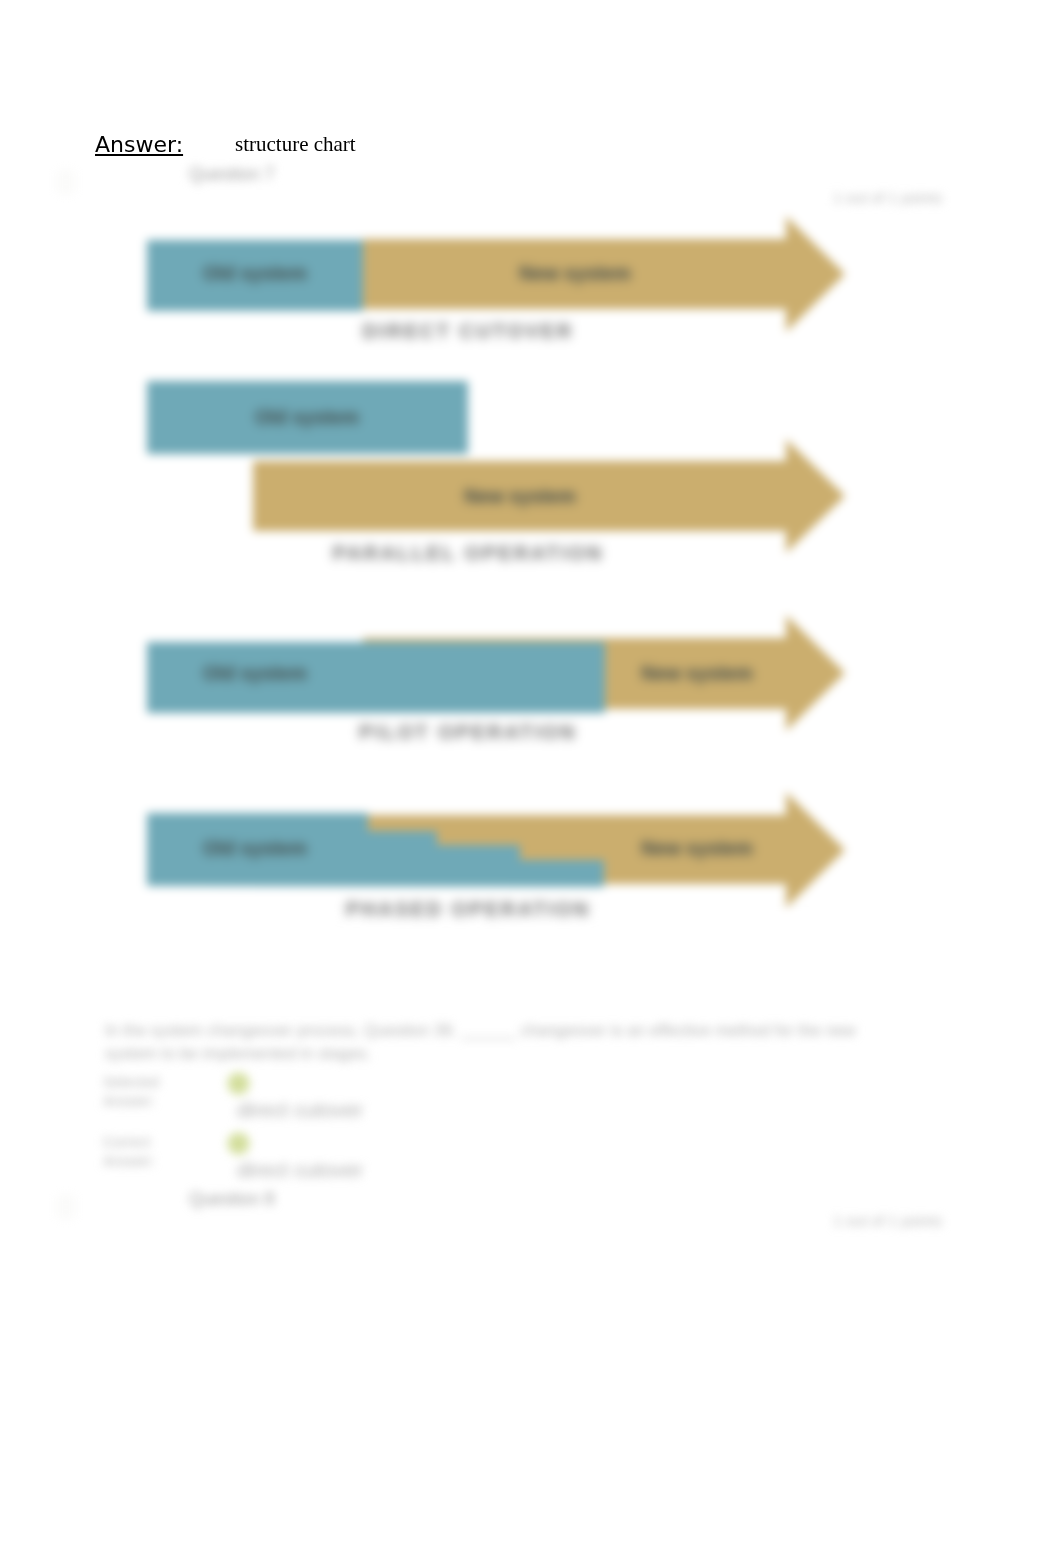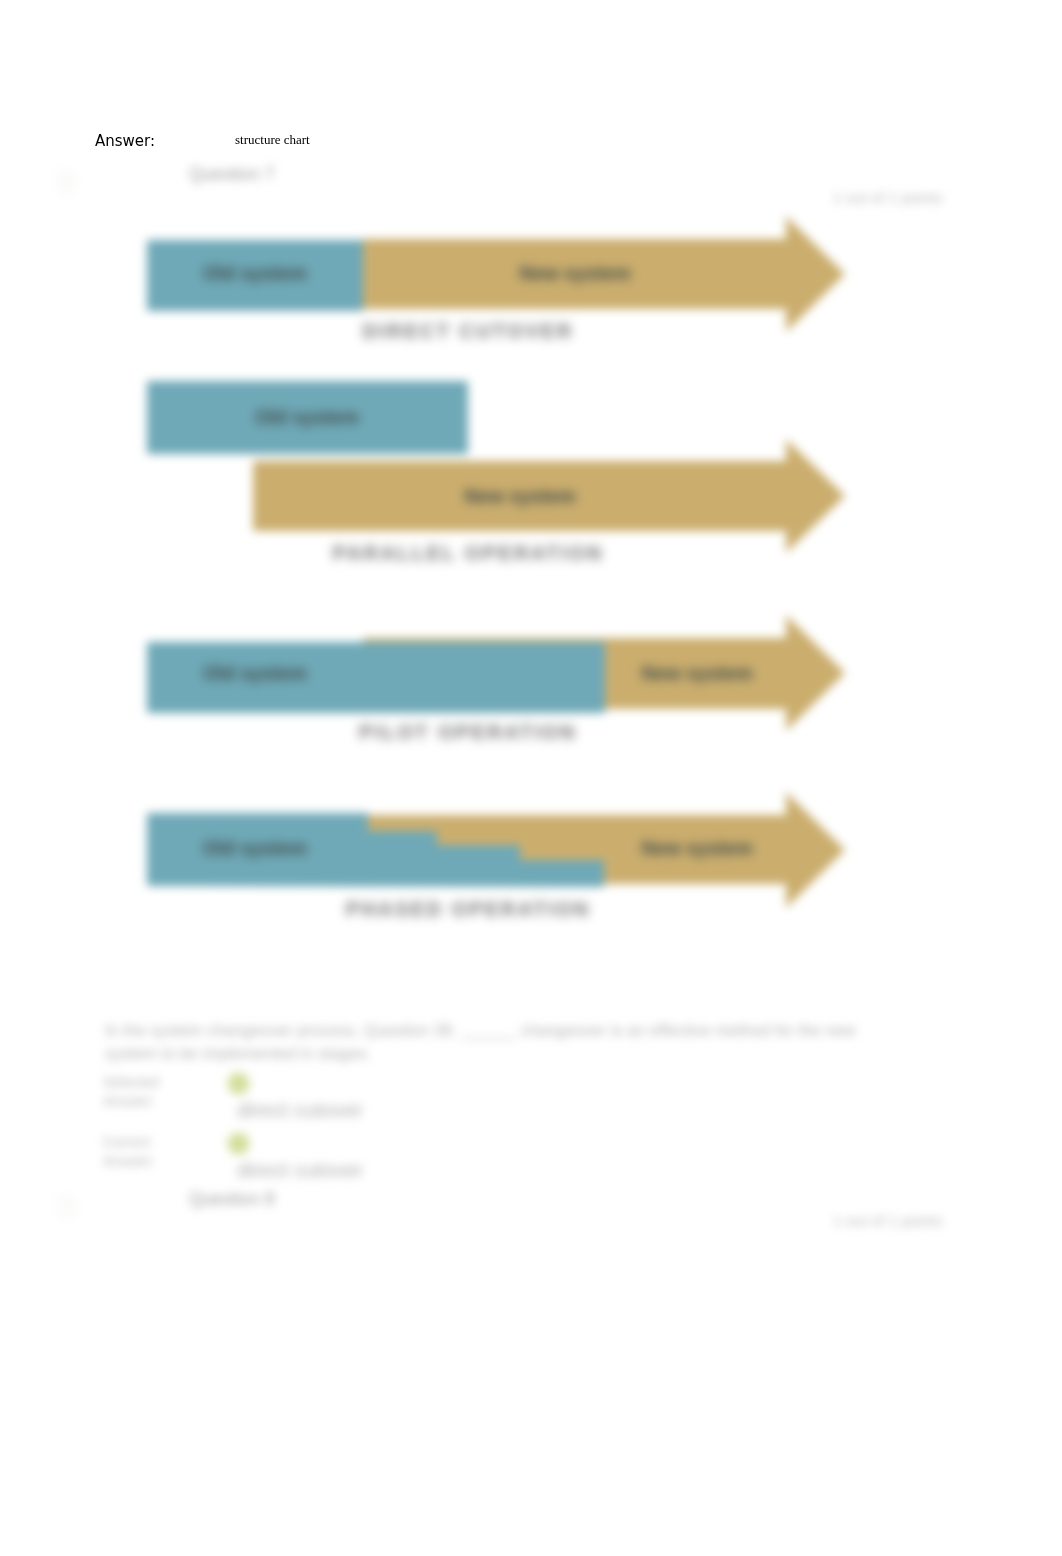--- a/index.html
+++ b/index.html
@@ -2,22 +2,22 @@
 <html><head>
 <meta charset="utf-8">
 <style>
   html,body{margin:0;padding:0;background:#ffffff;}
   body{width:1062px;height:1556px;position:relative;overflow:hidden;
        font-family:"DejaVu Sans",sans-serif;color:#1a1a1a;}
   .abs{position:absolute;}
   #blurlayer{position:absolute;left:0;top:0;width:1062px;height:1556px;
      filter:blur(4.6px);}
   #sharplayer{position:absolute;left:0;top:0;width:1062px;height:1556px;}
-  .ans-label{font-family:"DejaVu Sans",sans-serif;font-size:15px;color:#000;white-space:nowrap;}
-  .ans-value{font-family:"Liberation Serif",serif;font-size:13px;color:#000;white-space:nowrap;}
+  .ans-label{font-family:"DejaVu Sans",sans-serif;font-size:22px;color:#000;white-space:nowrap;text-decoration:underline;}
+  .ans-value{font-family:"Liberation Serif",serif;font-size:21px;color:#000;white-space:nowrap;}
   .box-label{font-family:"Liberation Sans",sans-serif;font-size:19.3px;font-weight:bold;fill:#414b4a;filter:blur(2.6px);}
   .cap-label{font-family:"Liberation Sans",sans-serif;font-size:20px;font-weight:bold;fill:#6d6d6d;letter-spacing:2.4px;filter:blur(2.4px);}
   .qhdr{font-family:"Liberation Sans",sans-serif;font-size:17.7px;color:#9e9e9e;white-space:nowrap;}
   .qpts{font-family:"Liberation Sans",sans-serif;font-size:15.4px;color:#b8b8b8;white-space:nowrap;}
   .qhdr-icon{width:20px;height:24px;background:#fbfbfa;border-radius:2px;}
   .qbody{font-family:"Liberation Sans",sans-serif;font-size:16.4px;line-height:22.5px;color:#b2b2b2;}
   .qlab{font-family:"Liberation Sans",sans-serif;font-size:14.4px;line-height:19px;color:#b4b4b4;display:inline-block;}
   .qans{font-family:"Liberation Sans",sans-serif;font-size:21px;color:#ababab;white-space:nowrap;filter:blur(0.8px);}
   .greendot{width:23px;height:23px;border-radius:50%;background:radial-gradient(circle,#CEDA92 0%,#D7E1A4 55%,#E6EDC8 80%,#F6F8EC 100%);}
 </style>

